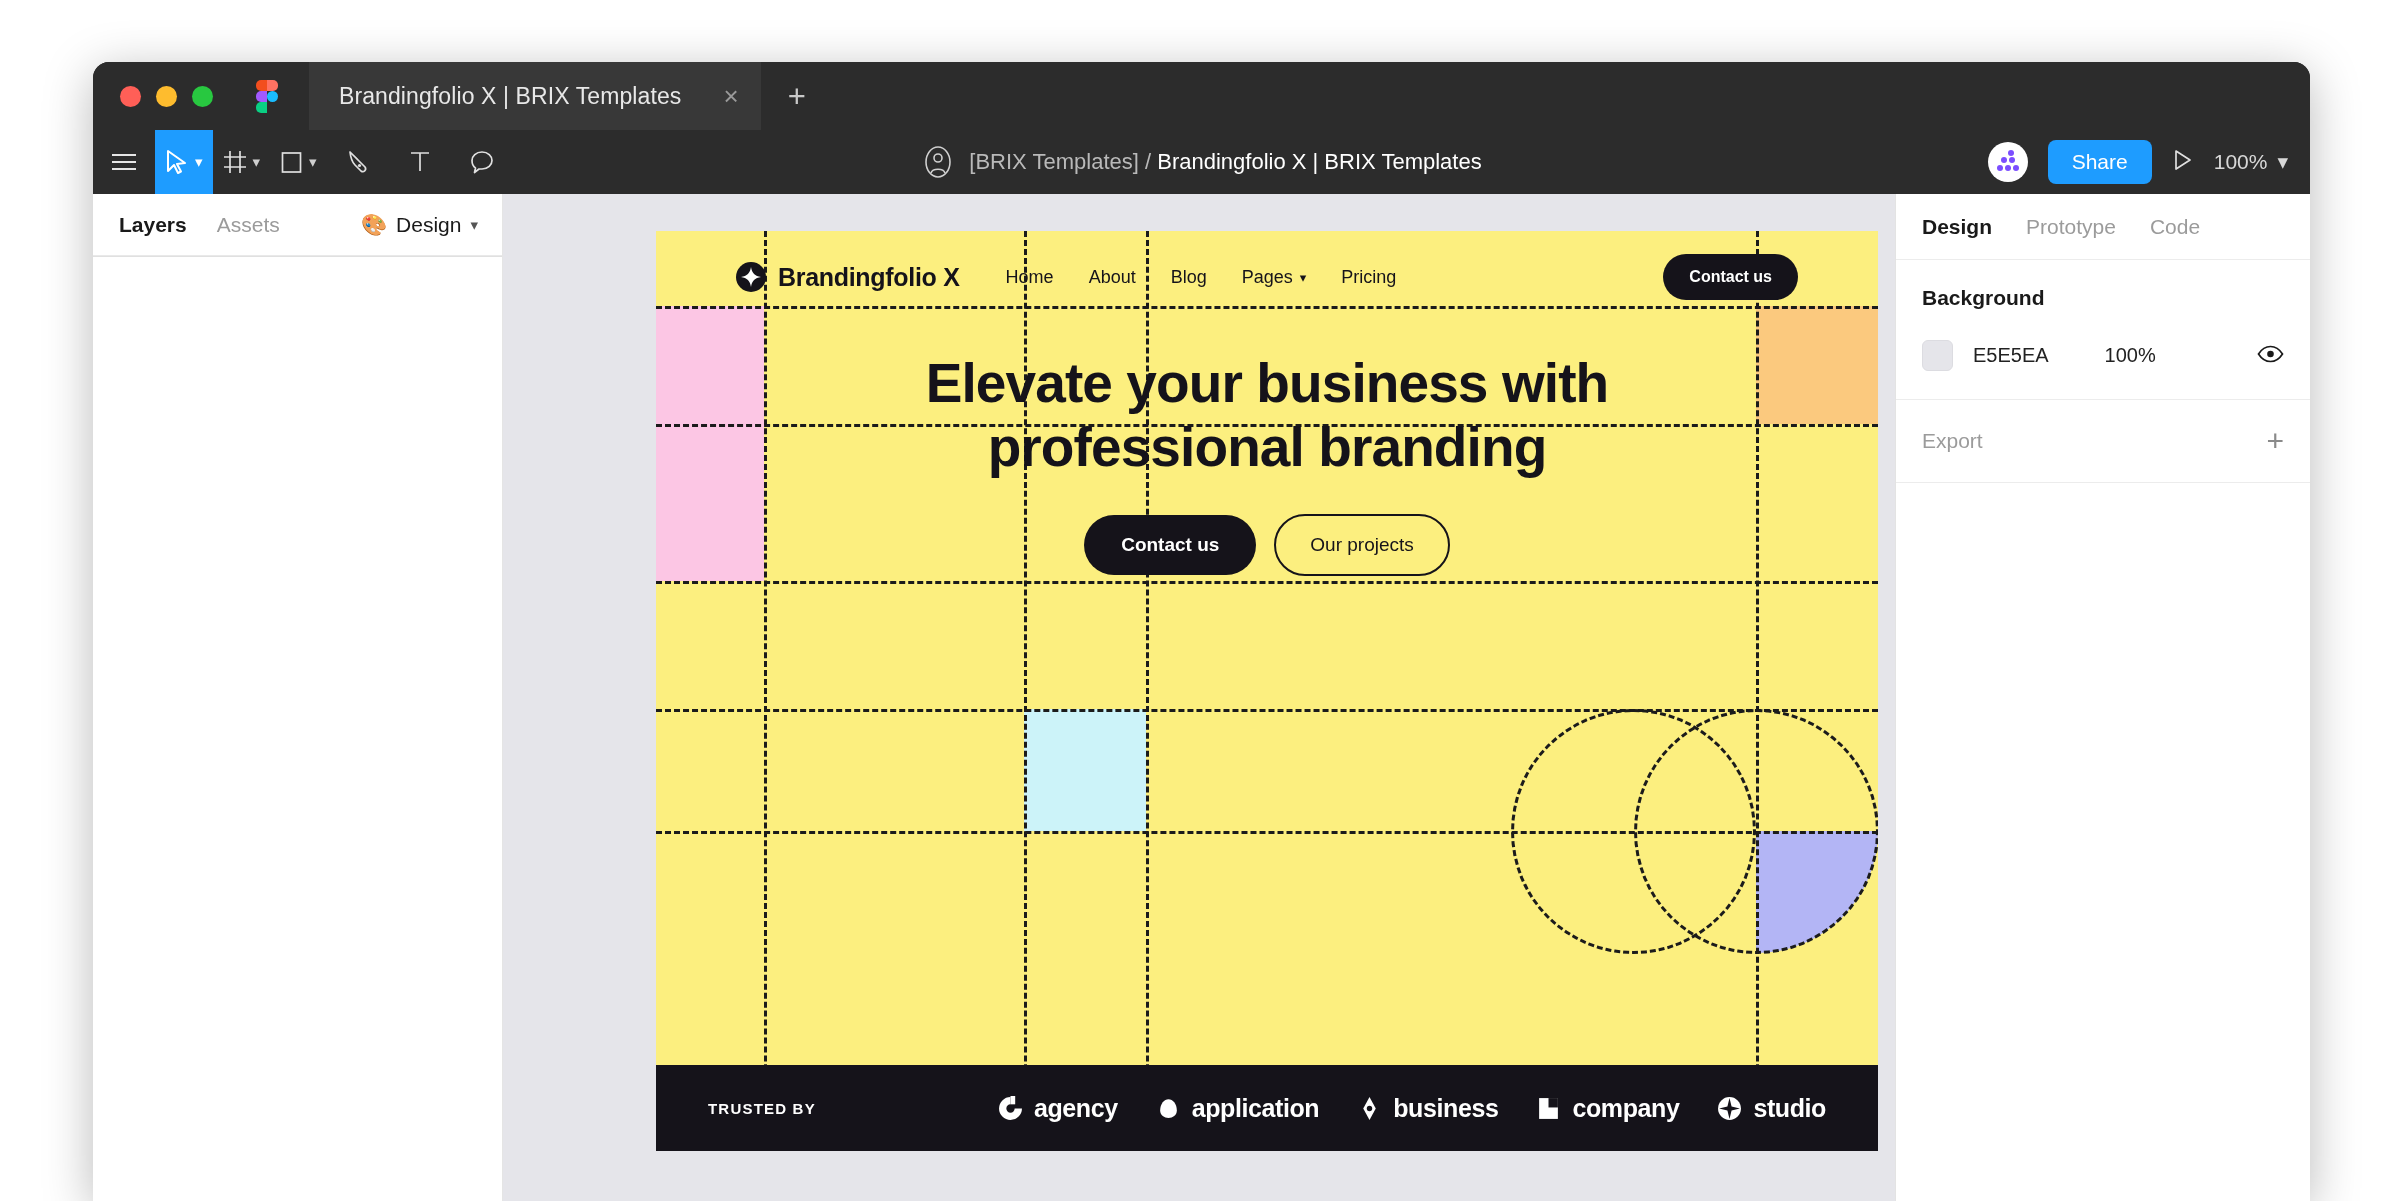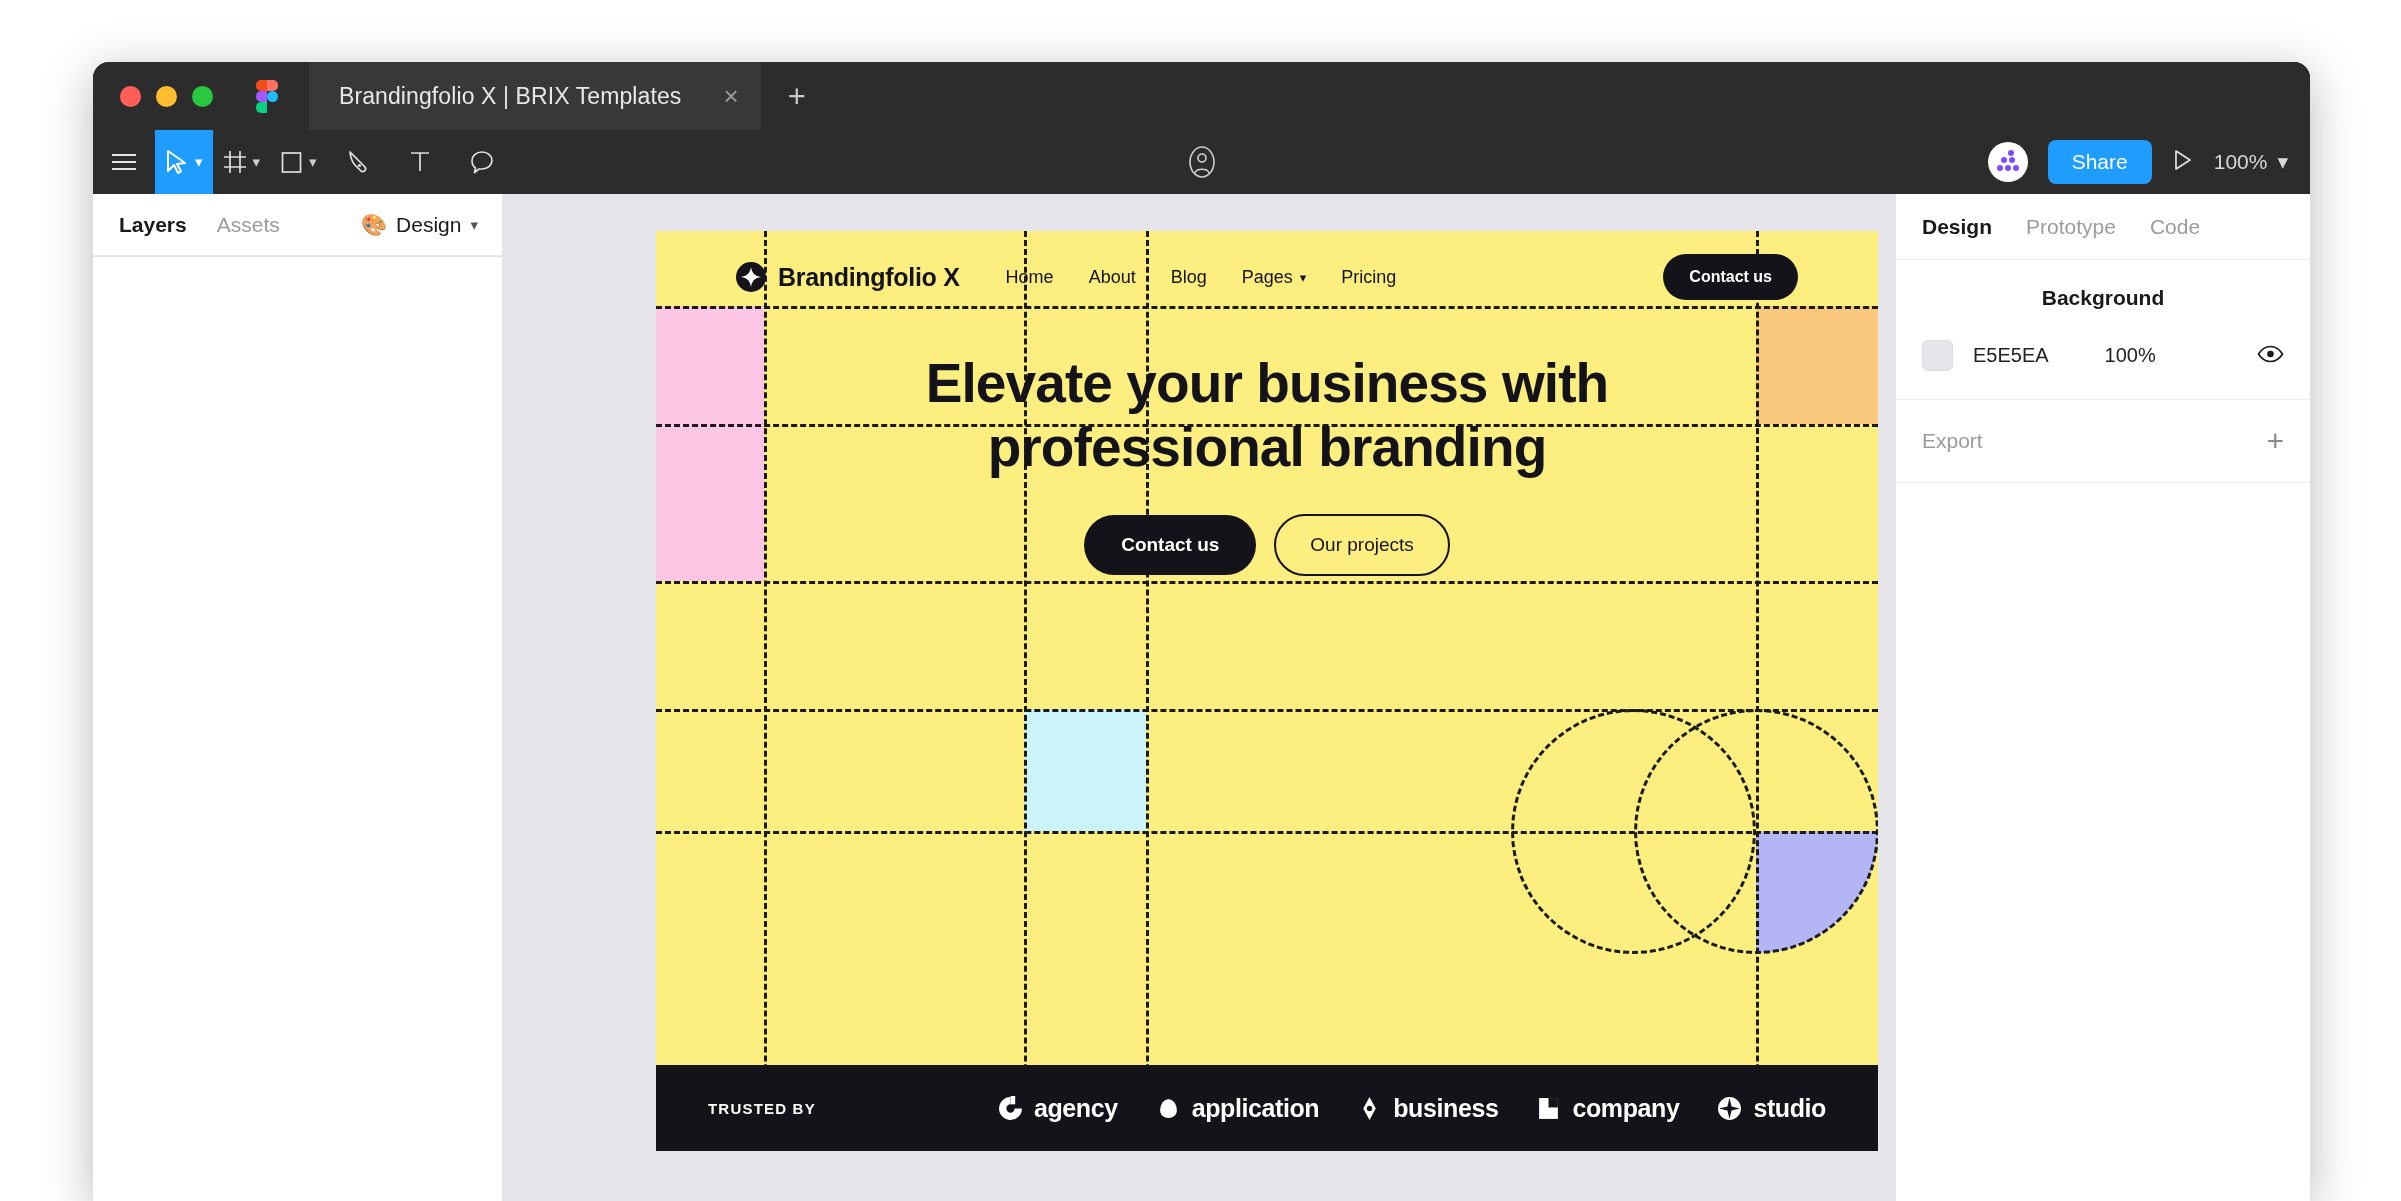--- a/index.html
+++ b/index.html
@@ -209,21 +209,21 @@
 
   
   .right-panel {
     width: 415px; background:#ffffff; border-left:1px solid #e3e3e3;
     display:flex; flex-direction:column;
   }
   .rp-tabs { height: 66px; display:flex; align-items:center; gap: 34px; padding: 0 26px;
              border-bottom:1px solid #ececec; }
   .rp-tab { font-size:21px; color:#9b9b9b; }
   .rp-tab.active { color:#1a1a1a; font-weight:bold; }
-  .rp-section { padding: 26px 26px 28px 26px; border-bottom:1px solid #ececec;text-align:center; }
+  .rp-section { padding: 26px 26px 28px 26px; border-bottom:1px solid #ececec; }
   .rp-title { font-size: 21px; font-weight:bold; color:#1a1a1a; }
   .bg-row { display:flex; align-items:center; margin-top: 30px; }
   .bg-swatch { width:31px; height:31px; border-radius:6px; background:#e5e5ea; border:1px solid #dcdce1; }
   .bg-hex { font-size:20px; color:#222; margin-left:20px; }
   .bg-opacity { font-size:20px; color:#222; margin-left: 56px; }
   .eye { margin-left:auto; }
   .rp-export { display:flex; align-items:center; padding: 26px; border-bottom:1px solid #ececec;text-align:center; }
   .export-label { font-size:21px; color:#9b9b9b; }
   .plus { margin-left:auto; font-size: 30px; color:#8a8a8a; line-height:1; }
 </style>
@@ -315,20 +315,25 @@
           <path d="M13 3 C19 3 23 7 23 11.5 C23 16 19 20 13 20 L10 20 L5.5 23.5 L6.5 19 C4 17.4 3 14.6 3 11.5 C3 7 7 3 13 3 Z" fill="none" stroke="#e0e0e0" stroke-width="1.7" stroke-linejoin="round"></path>
         </svg>
       </div>
 
       <div class="breadcrumb">
         <svg width="34" height="34" viewBox="0 0 34 34">
           <ellipse cx="17" cy="17" rx="12" ry="15" fill="none" stroke="#cfcfcf" stroke-width="1.6"></ellipse>
           <circle cx="17" cy="13" r="4" fill="none" stroke="#cfcfcf" stroke-width="1.6"></circle>
           <path d="M10 28 C11.5 23 22.5 23 24 28" fill="none" stroke="#cfcfcf" stroke-width="1.6"></path>
         </svg>
+        <span class="bc-text">
+          <span class="muted">[BRIX Templates]</span>
+          <span class="muted">/</span>
+          <span>Brandingfolio X | BRIX Templates</span>
+        </span>
       </div>
 
       <div class="tb-right">
         <div class="avatar">
           <span class="pd" style="left:20px; top:8px;"></span>
           <span class="pd" style="left:13px; top:15px;"></span>
           <span class="pd" style="left:21px; top:15px;"></span>
           <span class="pd" style="left:9px;  top:23px;"></span>
           <span class="pd" style="left:17px; top:23px;"></span>
           <span class="pd" style="left:25px; top:23px;"></span>

